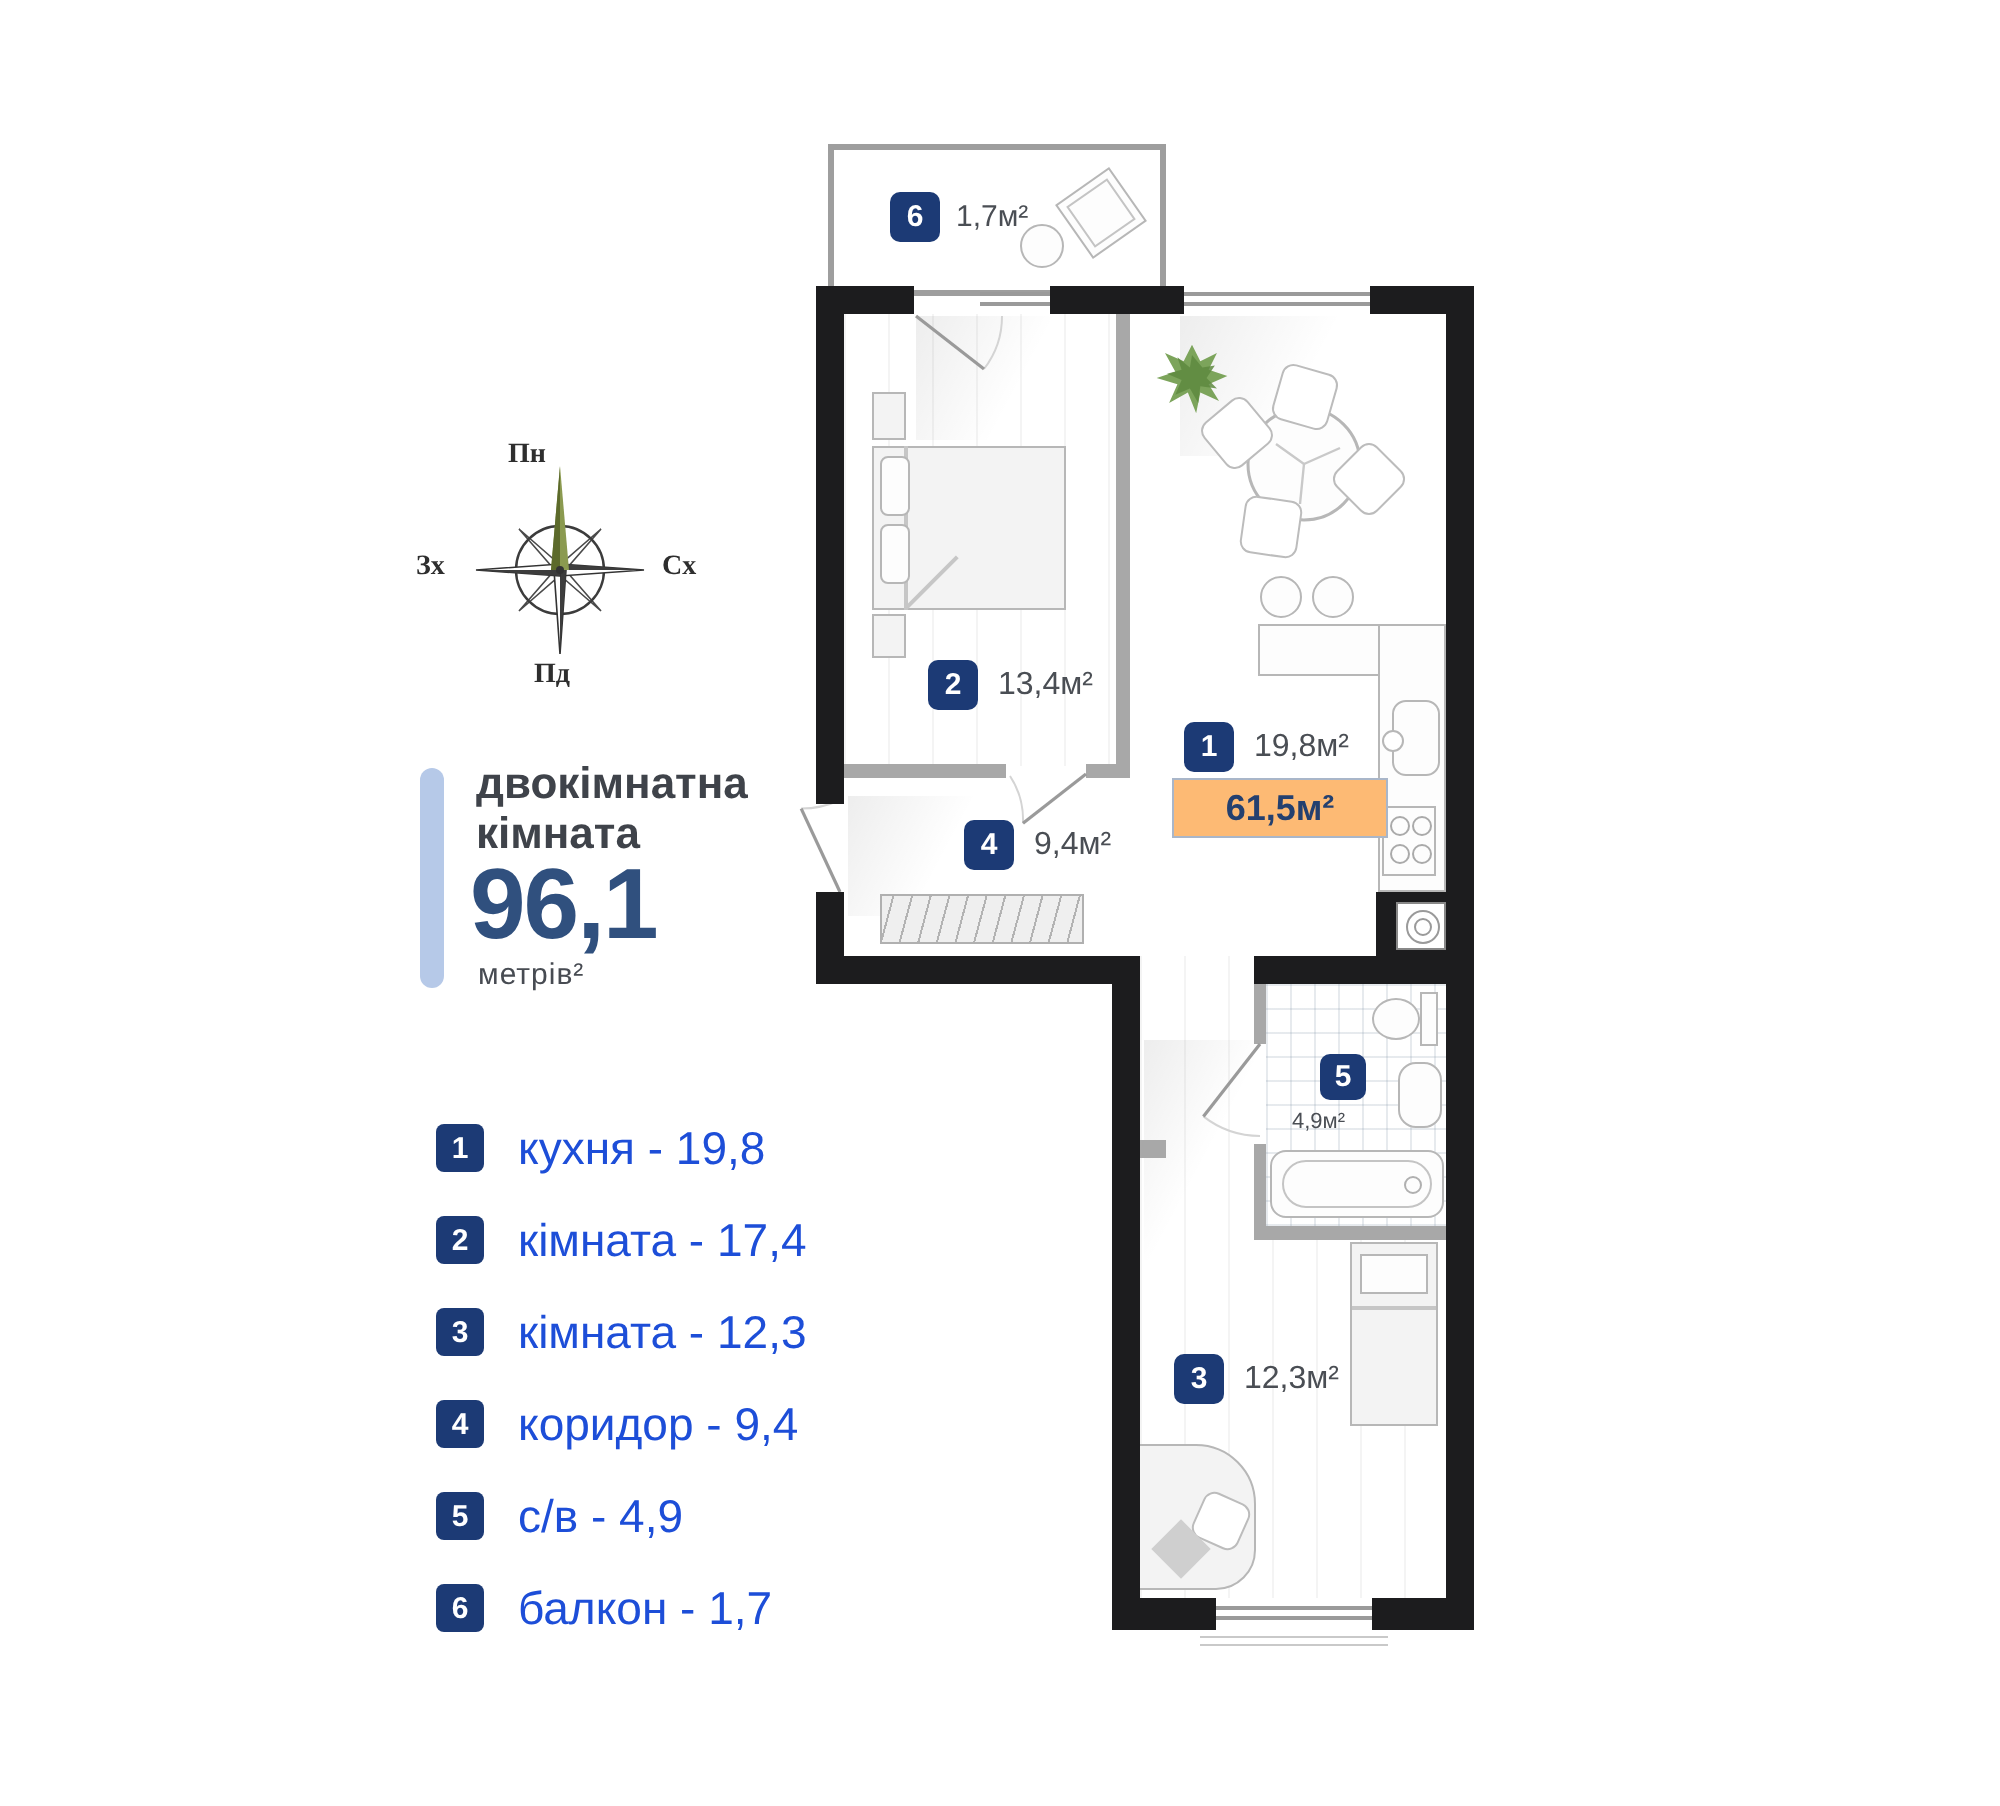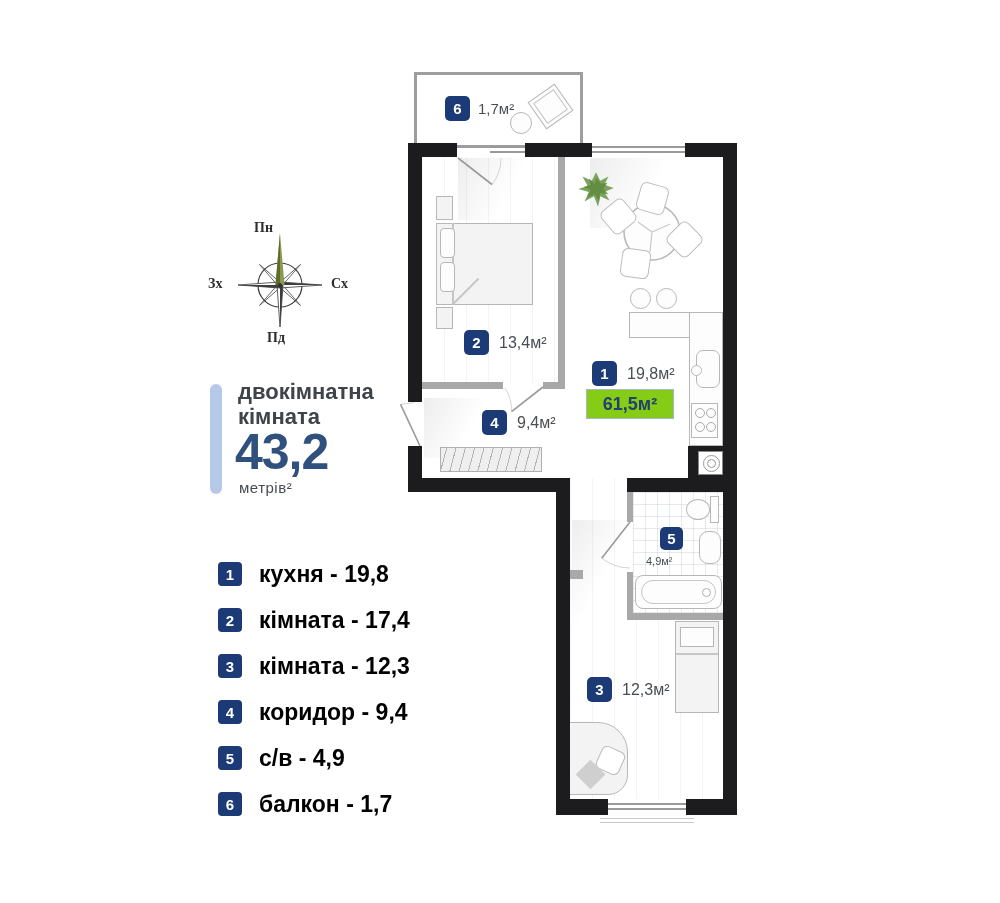--- a/index.html
+++ b/index.html
@@ -19,33 +19,33 @@
   .shade{position:absolute;background:linear-gradient(118deg, rgba(0,0,0,0.07) 0%, rgba(0,0,0,0) 55%);}
   
   .furn{position:absolute;background:#fdfdfd;border:1.5px solid #b7b7b7;box-sizing:border-box;}
   .soft{background:#f3f3f3;}
   .circle{border-radius:50%;}
   .thinline{position:absolute;background:#c6c6c6;height:1.5px;transform-origin:left center;}
   
   .badge{position:absolute;width:25px;height:25px;border-radius:5px;background:#1c3a75;color:#fff;
          font-size:15px;font-weight:700;display:flex;align-items:center;justify-content:center;}
   .arealbl{position:absolute;color:#4a4e54;font-size:16px;font-weight:500;white-space:nowrap;}
-  .totalbox{position:absolute;left:586px;top:389px;width:88px;height:30px;background:#84cc16;
+  .totalbox{position:absolute;left:586px;top:389px;width:108px;height:30px;background:#fdba74;
             border:1.5px solid #a9b6c9;box-sizing:border-box;display:flex;align-items:center;justify-content:center;
             color:#24406f;font-size:18px;font-weight:700;}
   
   .title-line{position:absolute;left:238px;top:379px;font-size:22px;line-height:25px;font-weight:600;color:#3f434a;}
   .title-value{position:absolute;left:235px;top:423px;font-size:50px;font-weight:600;color:#30507e;letter-spacing:-1px;}
   .title-unit{position:absolute;left:239px;top:479px;font-size:15px;font-weight:500;color:#474b52;letter-spacing:.5px;}
   .title-bar{position:absolute;left:210px;top:384px;width:12px;height:110px;border-radius:6px;background:#b6c9e8;}
   #legend{position:absolute;left:218px;top:551px;}
   .lrow{display:flex;align-items:center;height:46px;}
   .lbadge{width:24px;height:24px;border-radius:4px;background:#1c3a75;color:#fff;font-size:15px;font-weight:700;
           display:flex;align-items:center;justify-content:center;flex:0 0 auto;}
-  .llabel{margin-left:17px;font-size:23px;font-weight:700;color:#000000;white-space:nowrap;}
+  .llabel{margin-left:17px;font-size:23px;font-weight:400;color:#1d4ed8;white-space:nowrap;}
   .compass-label{position:absolute;font-family:"Liberation Serif","DejaVu Serif",serif;
                  font-size:14px;font-weight:700;color:#2e2e2e;}
   .wardrobe{position:absolute;left:440px;top:447px;width:102px;height:25px;background:#efefef;
             border:1.2px solid #b0b0b0;box-sizing:border-box;
             background-image:repeating-linear-gradient(105deg, transparent 0 5px, #b3b3b3 5px 6px, transparent 6px 9px);}
   .chair{position:absolute;width:29px;height:29px;background:#fff;border:1.5px solid #bcbcbc;border-radius:6px;box-sizing:border-box;}
   svg{display:block;}
 </style>
 </head>
 <body>
@@ -95,21 +95,21 @@
   <span class="compass-label" style="left:254px;top:220px;">Пн</span>
   <span class="compass-label" style="left:331px;top:276px;">Сх</span>
   <span class="compass-label" style="left:267px;top:330px;">Пд</span>
   <span class="compass-label" style="left:208px;top:276px;">Зх</span>
 
   <div class="title-bar"></div>
   <div class="title-line">
     <div>двокімнатна</div>
     <div>кімната</div>
   </div>
-  <div class="title-value">43,2</div>
+  <div class="title-value">96,1</div>
   <div class="title-unit">метрів²</div>
 
   <div id="legend">
     <div class="lrow">
       <span class="lbadge">1</span>
       <span class="llabel">кухня - 19,8</span>
     </div>
     <div class="lrow">
       <span class="lbadge">2</span>
       <span class="llabel">кімната - 17,4</span>

